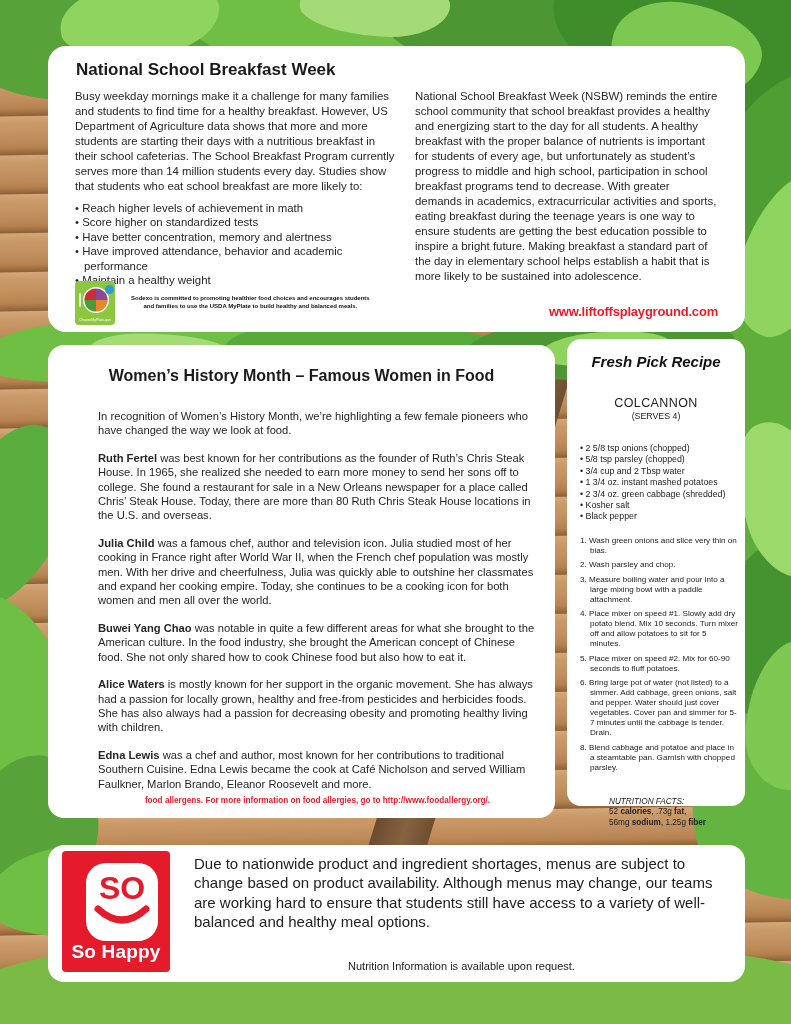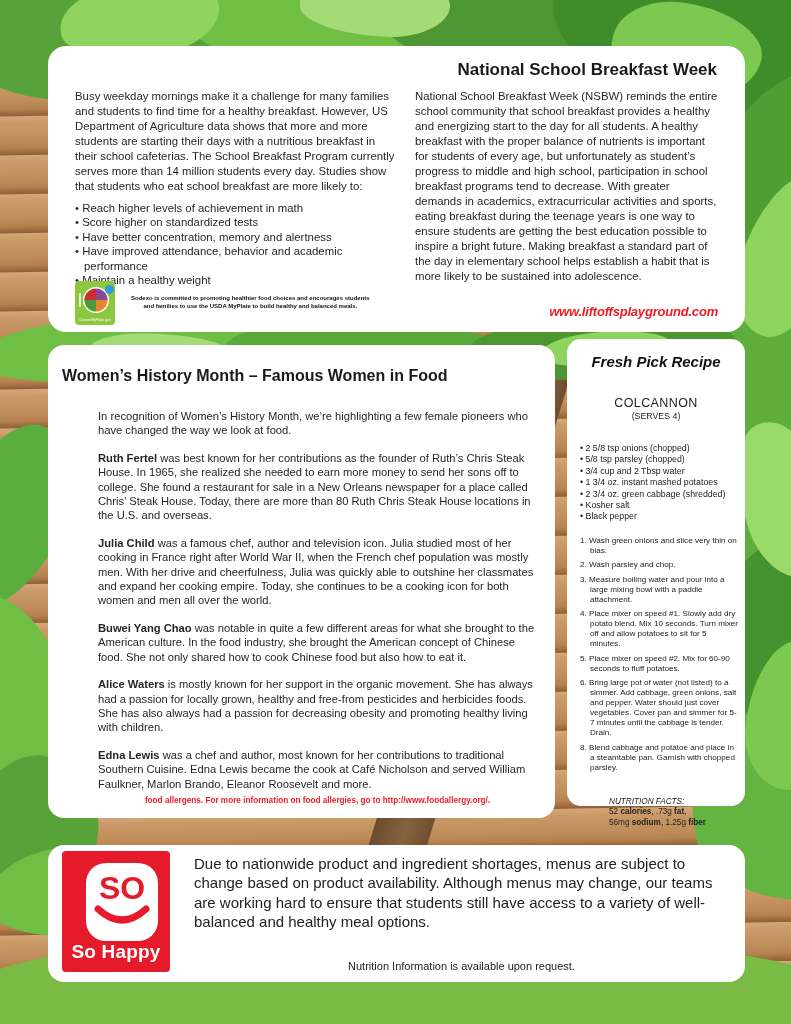--- a/index.html
+++ b/index.html
@@ -15,34 +15,34 @@
     background:linear-gradient(90deg,#6b4a2f,#86633f 55%,#6f4e31);
     transform:rotate(17deg);transform-origin:top center;border-radius:22px;}
   .branch{position:absolute;left:694px;top:-70px;width:40px;height:270px;
     background:linear-gradient(90deg,#5f4128,#7b5639);
     transform:rotate(-38deg);transform-origin:top center;border-radius:18px;}
   .hill{position:absolute;left:-60px;right:-60px;top:931px;height:260px;background:#79bb45;
     border-radius:46% 54% 0 0 / 78px 64px 0 0;}
   
   .card{position:absolute;background:#fff;border-radius:16px;z-index:2;}
   .card-breakfast{left:48px;top:46px;width:697px;height:286px;border-radius:18px;padding:0;}
-  .bk-title{margin:14px 28px 9px;text-align:right;font-size:17px;font-weight:bold;color:#1a1a1a;}
+  .bk-title{margin:14px 28px 9px;text-align:left;font-size:17px;font-weight:bold;color:#1a1a1a;}
   .bk-cols{display:flex;gap:15px;padding:0 27px;}
   .bk-col{font-size:11.4px;line-height:15px;color:#262626;}
   .bk-col-left{width:325px;flex:none;}
   .bk-col-right{flex:1;}
   .bk-bullets{list-style:none;margin:7px 0 0;padding:0;}
   .bk-bullets li{padding-left:9px;text-indent:-9px;line-height:14.4px;}
   .bk-footer{position:absolute;left:27px;right:27px;bottom:7px;display:flex;align-items:center;}
   .myplate{width:40px;height:44px;flex:none;}
   .sodexo-note{margin-left:16px;font-size:6px;font-weight:bold;line-height:7.6px;text-align:center;color:#111;}
-  .bk-url{margin-left:auto;align-self:flex-end;margin-bottom:6px;color:#ed1c24;font-weight:bold;font-size:13px;letter-spacing:-0.2px;font-style:italic;}
+  .bk-url{margin-left:auto;align-self:flex-end;margin-bottom:6px;color:#ed1c24;font-weight:bold;font-size:13px;letter-spacing:-0.2px;}
   
   .card-article{left:48px;top:345px;width:507px;height:473px;}
-  .ar-title{margin:22px 14px 0;text-align:left;font-size:16px;font-weight:bold;color:#1a1a1a;}
+  .ar-title{margin:22px 14px 0;text-align:center;font-size:16px;font-weight:bold;color:#1a1a1a;}
   .ar-body{margin:24px 18px 0 50px;font-size:11.2px;line-height:14.4px;color:#262626;}
   .ar-body p{margin:0 0 13px;}
   .allergen{position:absolute;left:50px;right:18px;bottom:11px;text-align:center;
     color:#ed1c24;font-size:8.2px;font-weight:bold;line-height:10.6px;}
   
   .card-recipe{left:567px;top:339px;width:178px;height:467px;border-radius:14px;}
   .rc-title{margin:14px 6px 0;text-align:center;font-size:15px;font-weight:bold;font-style:italic;color:#111;}
   .rc-dish{margin:26px 0 1px;text-align:center;font-size:12.5px;letter-spacing:0.4px;color:#222;}
   .rc-serves{text-align:center;font-size:8.8px;color:#222;}
   .rc-ingredients{list-style:none;margin:22px 0 0;padding:0 8px 0 13px;font-size:8.8px;line-height:11.4px;color:#222;}

